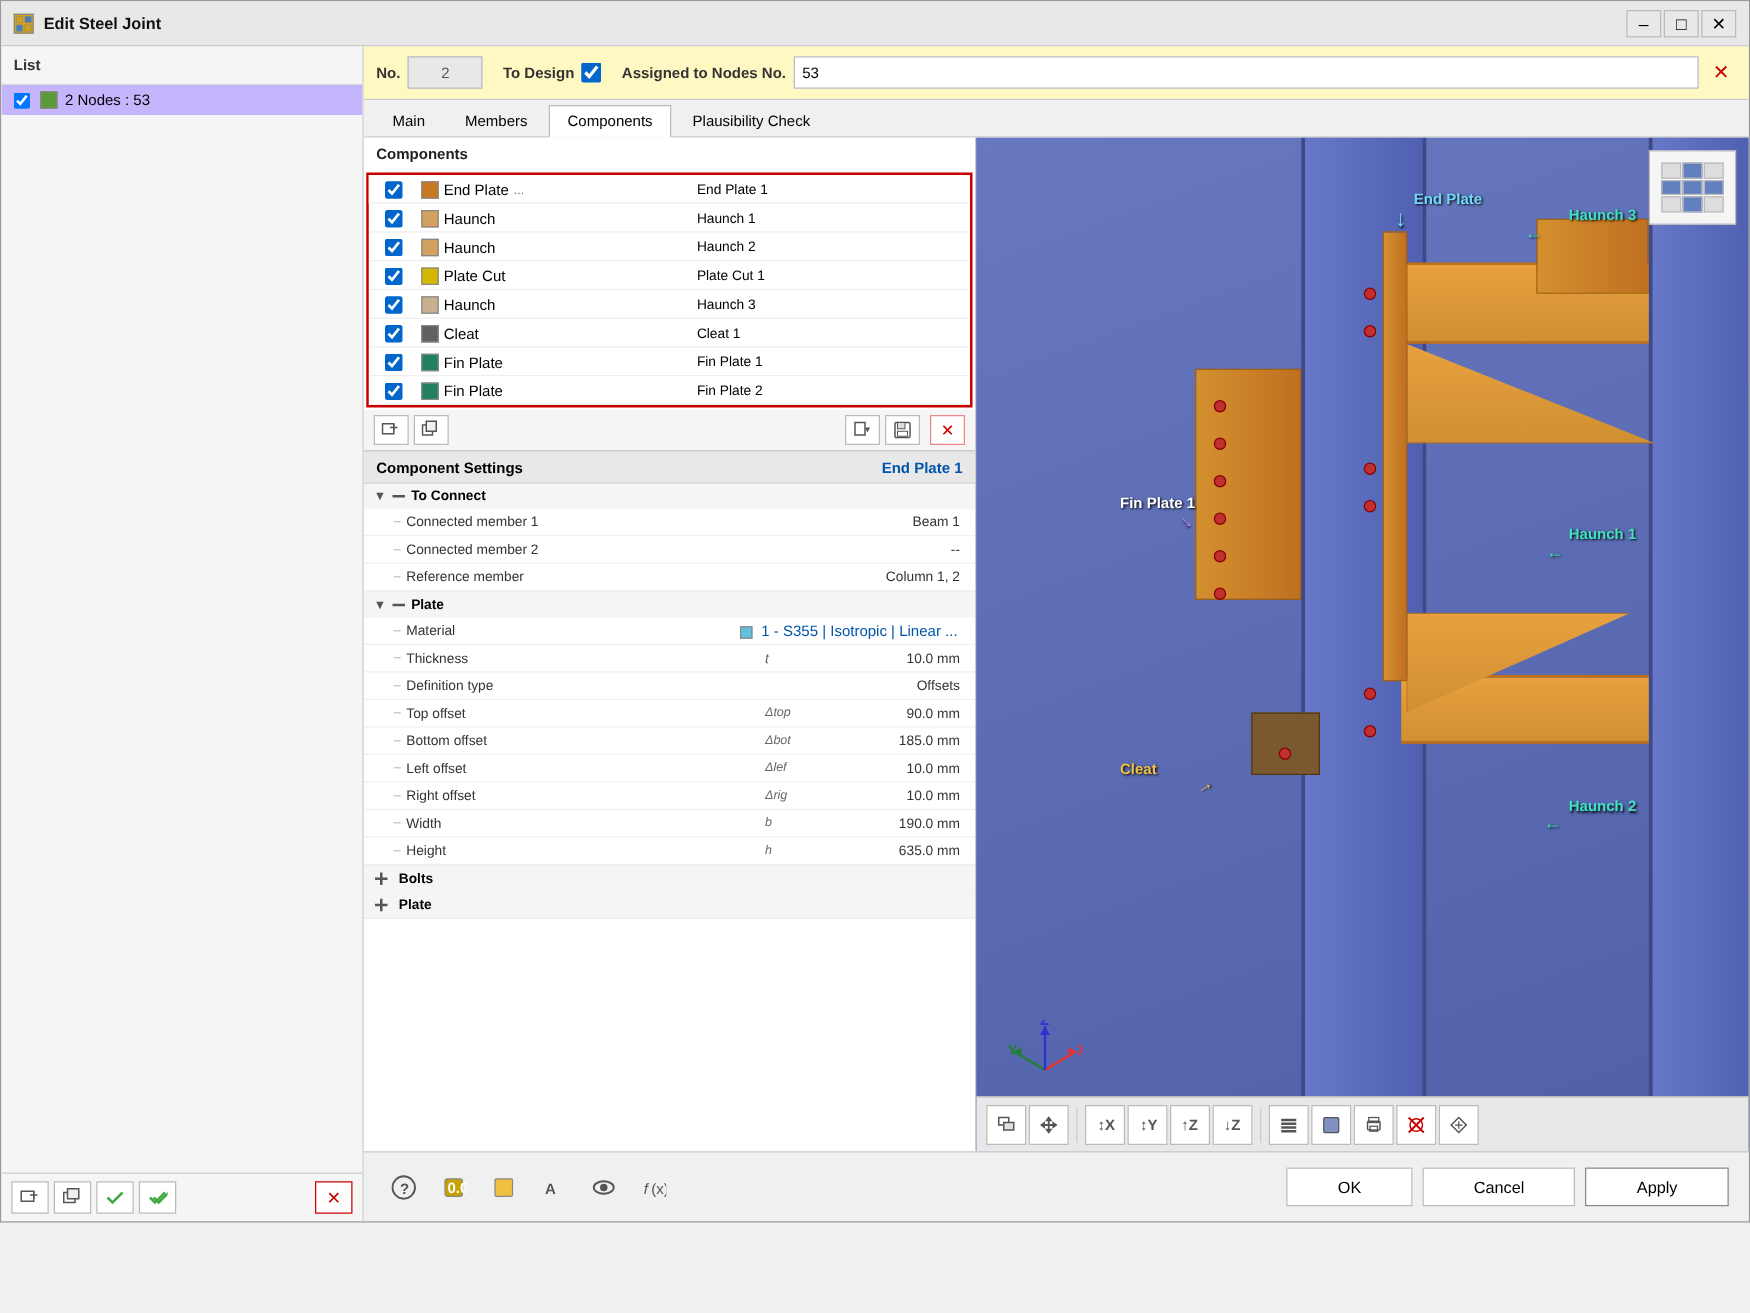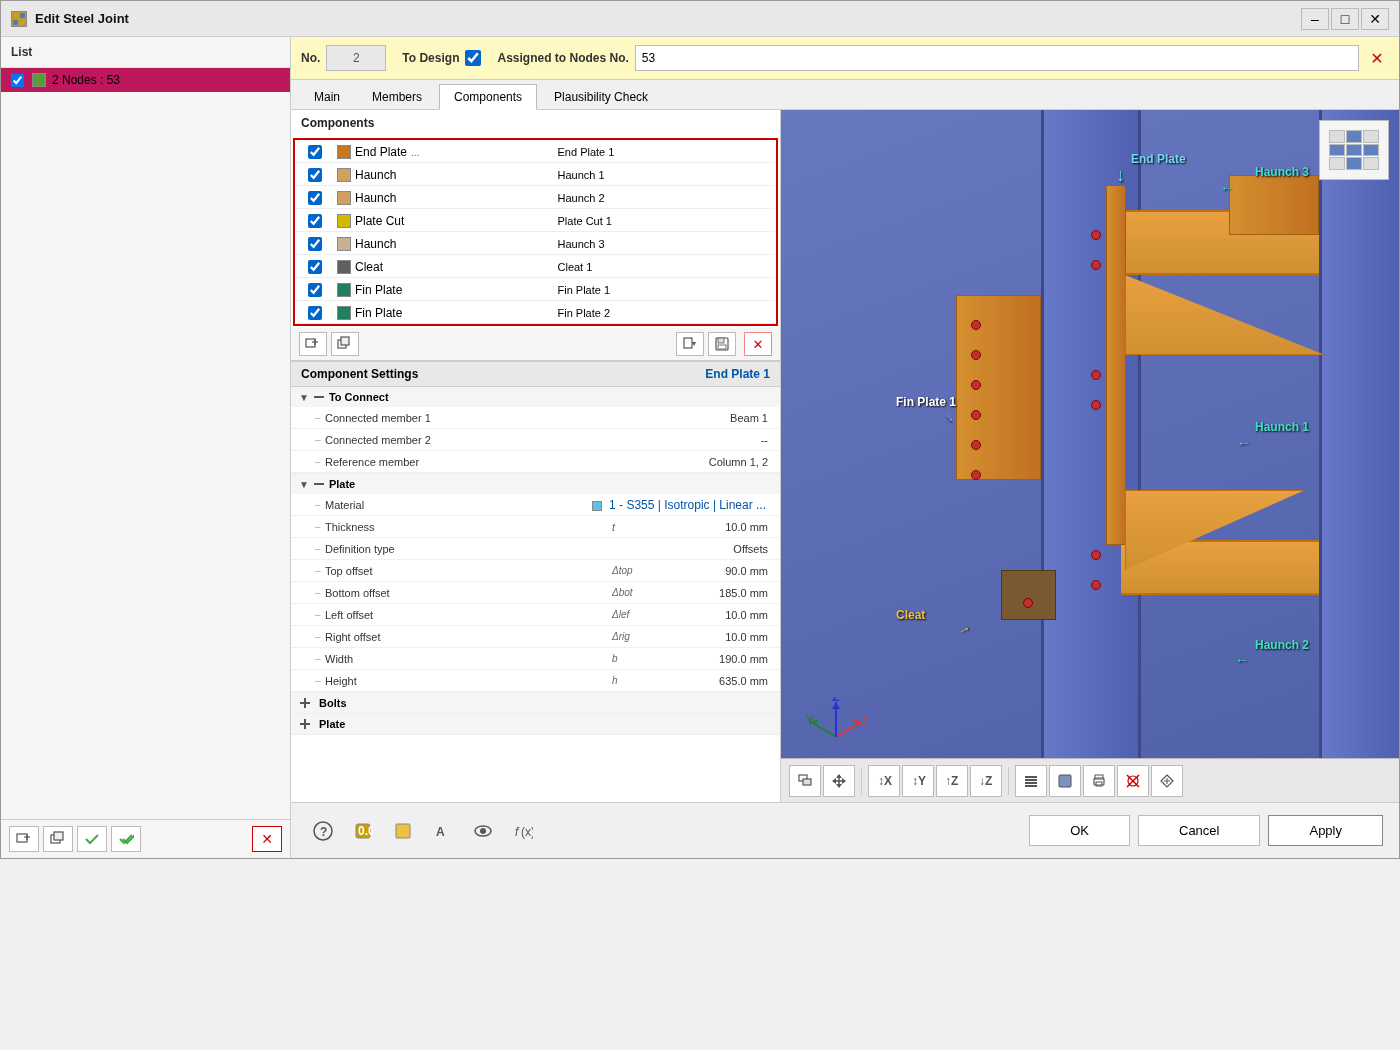--- a/index.html
+++ b/index.html
@@ -1,34 +1,34 @@
 <!DOCTYPE html>
 <html><head>
   <meta charset="utf-8">
   <style>
     * { box-sizing: border-box; margin: 0; padding: 0; font-family: 'Segoe UI', Arial, sans-serif; font-size: 12px; }
     body { background: #f0f0f0; width: 1400px; height: 1050px; overflow: hidden; }
 
-    .window { width: 1400px; height: 859px; background: #f0f0f0; border: 1px solid #999; display: flex; flex-direction: column; }
+    .window { width: 1400px; height: 978px; background: #f0f0f0; border: 1px solid #999; display: flex; flex-direction: column; }
 
     .title-bar { background: #e8e8e8; border-bottom: 1px solid #ccc; padding: 6px 10px; display: flex; align-items: center; justify-content: space-between; height: 36px; }
     .title-bar-left { display: flex; align-items: center; gap: 8px; }
     .title-icon { width: 16px; height: 16px; background: #d4a017; border: 1px solid #888; display: flex; align-items: center; justify-content: center; font-size: 8px; }
     .title-text { font-size: 13px; font-weight: 600; color: #111; }
     .title-controls { display: flex; gap: 2px; }
     .title-btn { width: 28px; height: 22px; background: #e8e8e8; border: 1px solid #bbb; display: flex; align-items: center; justify-content: center; cursor: pointer; font-size: 14px; }
 
     .main-content { display: flex; flex: 1; overflow: hidden; }
 
     
     .left-panel { width: 290px; background: #f5f5f5; border-right: 1px solid #ccc; display: flex; flex-direction: column; }
     .left-panel-header { padding: 8px 10px; font-weight: 600; font-size: 12px; color: #333; border-bottom: 1px solid #ddd; }
     .node-list { flex: 1; overflow-y: auto; }
     .node-item { display: flex; align-items: center; padding: 5px 10px; gap: 6px; cursor: pointer; }
-    .node-item.selected { background: #be185d; }
+    .node-item.selected { background: #c4b5fd; }
     .node-color { width: 14px; height: 14px; border: 1px solid #888; }
     .left-panel-footer { border-top: 1px solid #ccc; padding: 6px 8px; display: flex; align-items: center; gap: 4px; }
     .footer-btn { width: 30px; height: 26px; background: #fff; border: 1px solid #bbb; display: flex; align-items: center; justify-content: center; cursor: pointer; font-size: 14px; }
     .footer-btn.red { color: #c00; border-color: #c00; }
     .footer-spacer { flex: 1; }
 
     
     .right-area { flex: 1; display: flex; flex-direction: column; }
 
     

